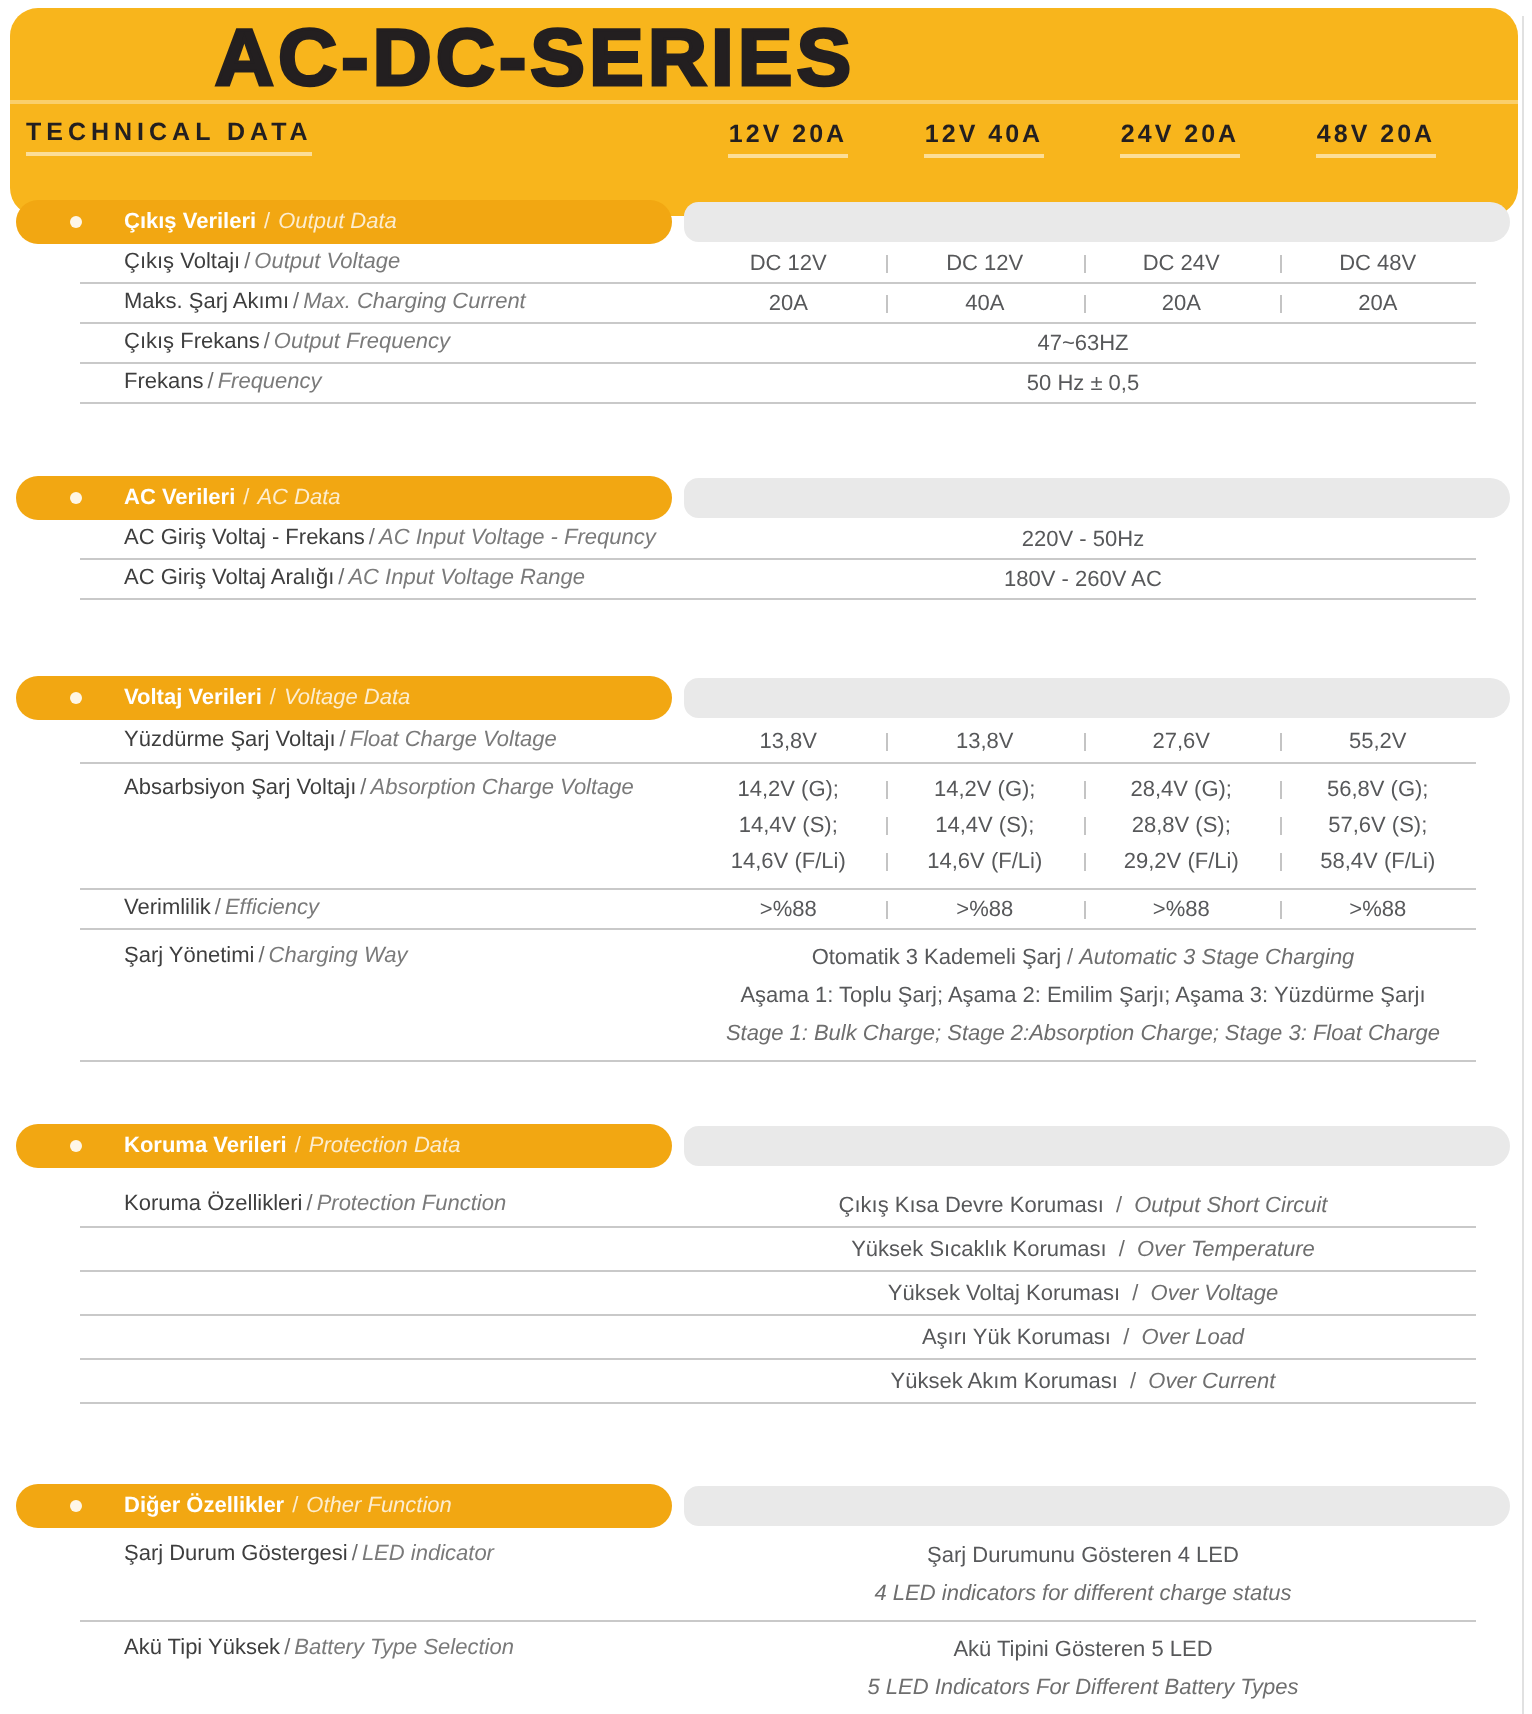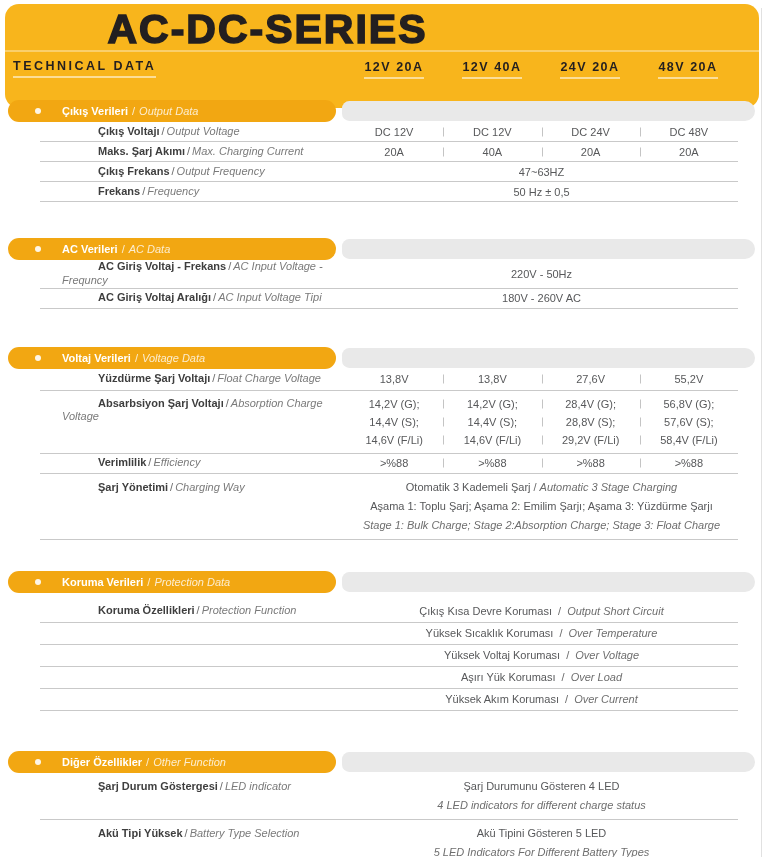--- a/index.html
+++ b/index.html
@@ -52,21 +52,21 @@
   .pill-tr { margin-left:21px; font-size:11px; font-weight:bold; white-space:nowrap; }
   .pill-sep { margin:0 4px; font-size:11px; color:rgba(255,255,255,0.8); }
   .pill-en { font-size:11px; font-style:italic; color:rgba(255,255,255,0.8); white-space:nowrap; }
 
   .rows { margin-left:40px; margin-right:28px; }
   .row { display:flex; align-items:center; border-bottom:1px solid #c9c9c9; min-height:20px; }
   .row.h22 { min-height:22px;align-items:center; }
   .row.stretch { align-items:stretch; padding:4px 0; }
 
   .row-label { flex:0 0 305px; padding-left:22px; font-size:11px; line-height:1.25; }
-  .lab-tr { font-weight:bold; color:#3e3e3e;margin-left:36px; }
+  .lab-tr { font-weight:normal; color:#3e3e3e; }
   .lab-sep { color:#6b6b6b; margin:0 2px; }
   .lab-en { font-style:italic; color:#7a7a7a; }
 
   .vals { flex:0 0 393px; display:flex; align-items:center; align-self:stretch; }
   .vals.col { flex-direction:column; justify-content:space-between; }
   .val-cell { flex:1; text-align:center; font-size:11px; color:#57585a; position:relative; }
   .vline { display:flex; width:100%; min-height:18px; align-items:center; }
   .vline .val-cell + .val-cell::before,
   .vals.flat .val-cell + .val-cell::before {
     content:""; position:absolute; left:0; top:50%; transform:translateY(-50%);
@@ -160,21 +160,21 @@
       </div>
       <div class="rows">
         <div class="row">
           <div class="row-label">
             <span class="lab-tr">AC Giriş Voltaj - Frekans</span><span class="lab-sep">/</span><span class="lab-en">AC Input Voltage - Frequncy</span>
           </div>
           <div class="span-val">220V - 50Hz</div>
         </div>
         <div class="row">
           <div class="row-label">
-            <span class="lab-tr">AC Giriş Voltaj Aralığı</span><span class="lab-sep">/</span><span class="lab-en">AC Input Voltage Tipi</span>
+            <span class="lab-tr">AC Giriş Voltaj Aralığı</span><span class="lab-sep">/</span><span class="lab-en">AC Input Voltage Range</span>
           </div>
           <div class="span-val">180V - 260V AC</div>
         </div>
       </div>
     </div>
 
     <div class="section" style="margin-top:38px;">
       <div class="section-head">
         <div class="head-gray"></div>
         <div class="head-pill">

